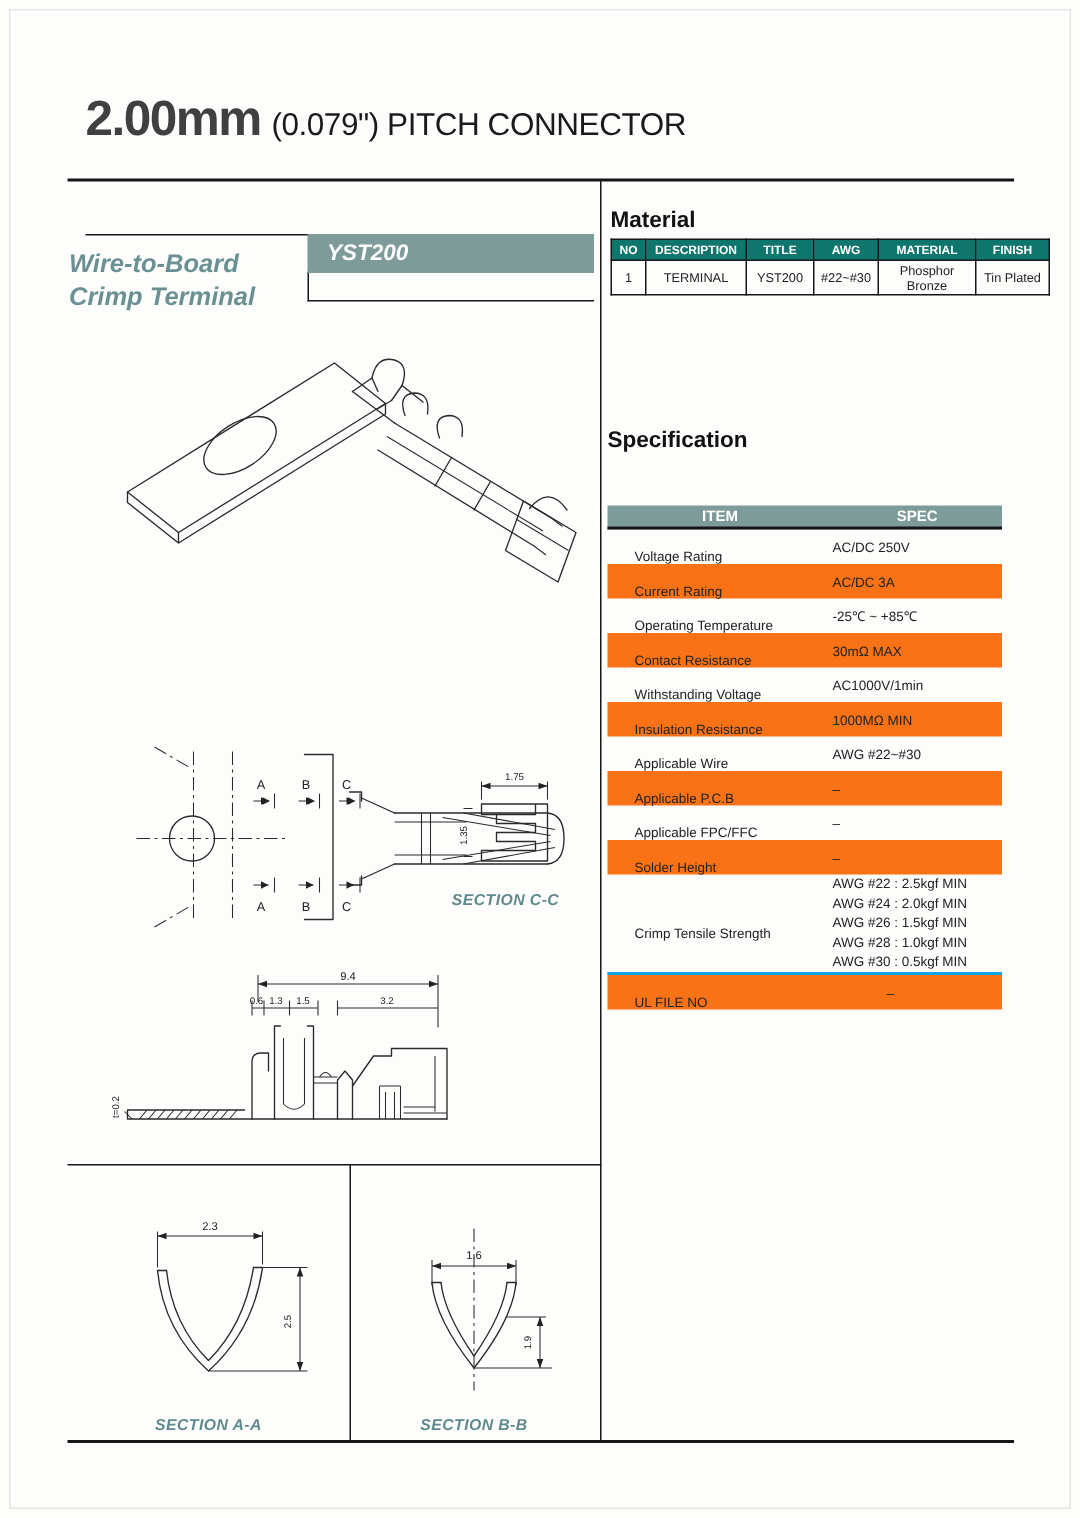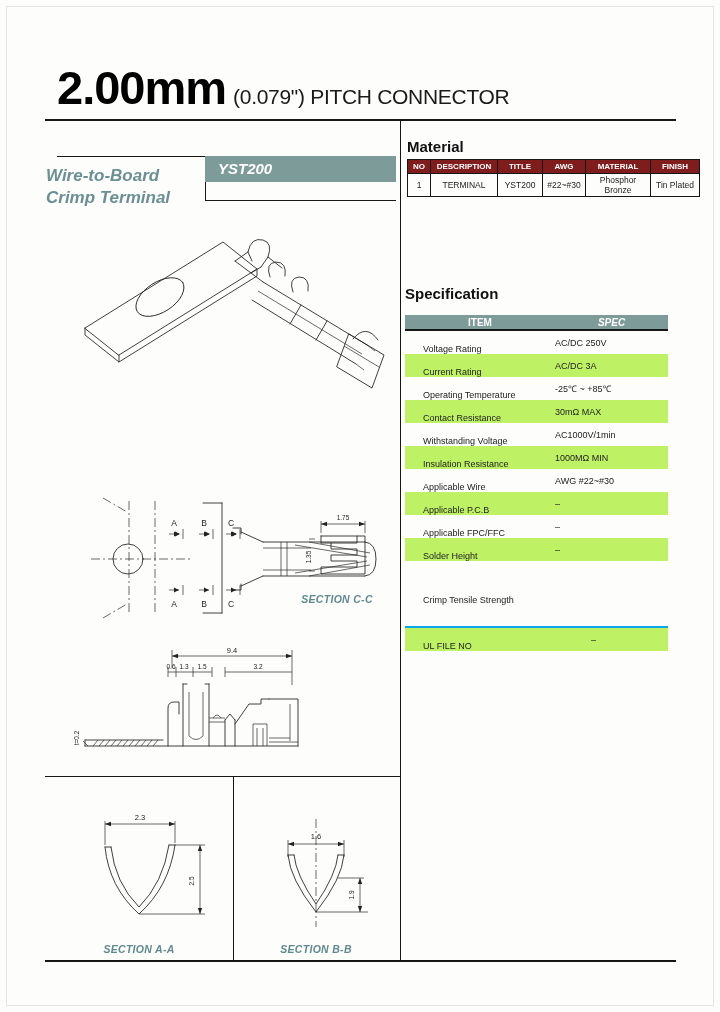--- a/index.html
+++ b/index.html
@@ -3,49 +3,49 @@
 <meta charset="utf-8">
 <style>
   html,body{margin:0;padding:0;background:#f4f6f4;}
   .page{position:relative;width:720px;height:1012px;background:#fdfdfc;overflow:hidden;
         font-family:"Liberation Sans",sans-serif;color:#161616;}
   .page-frame{position:absolute;left:6px;top:6px;right:6px;bottom:6px;border:1px solid #e2e7e3;pointer-events:none;}
   .ln{position:absolute;background:#161616;}
 
   
   .title{position:absolute;left:57px;top:60px;display:flex;align-items:baseline;white-space:nowrap;}
-  .title .mm{font-size:47px;font-weight:bold;letter-spacing:-1px;color:#000000;}
+  .title .mm{font-size:33px;font-weight:bold;letter-spacing:-1px;color:#404040;}
   .title .rest{font-size:21px;font-weight:normal;color:#1a1a1a;margin-left:7px;letter-spacing:-0.3px;}
 
   
   .family{position:absolute;left:46px;top:165px;font-size:17px;font-style:italic;font-weight:bold;
           color:#6b9093;line-height:22px;}
   .model-bar{position:absolute;left:205px;top:156px;width:191px;height:26px;background:#7d9c99;
              color:#fff;font-size:15px;font-style:italic;font-weight:bold;line-height:26px;padding-left:13px;box-sizing:border-box;}
 
   
   .h2{position:absolute;font-size:15px;font-weight:bold;color:#111;}
 
   
   table.mat{position:absolute;left:407px;top:159px;border-collapse:collapse;}
   table.mat th,table.mat td{border:1px solid #161616;text-align:center;padding:1px 2px;height:11px;}
-  table.mat th{background:#7f1d1d;color:#fff;font-size:8px;font-weight:bold;}
+  table.mat th{background:#0f766e;color:#fff;font-size:8px;font-weight:bold;}
   table.mat td{font-size:8.5px;color:#222;}
 
   
   .spec-table{position:absolute;left:405px;top:315px;width:263px;font-size:9px;color:#222;}
   .spec-head{display:flex;height:14px;background:#7d9c99;color:#fff;font-weight:bold;font-size:10px;
-             border-bottom:2px solid #161616;}
+             border-bottom:2px solid #161616;margin-top:22px;}
   .spec-head span{display:flex;align-items:center;justify-content:center;}
   .spec-head .c1{width:150px;}
-  .spec-head .c2{flex:1;font-style:italic;}
+  .spec-head .c2{flex:1;}
   .spec-row{display:flex;min-height:13px;align-items:center;}
   .spec-row .item{width:150px;padding-left:18px;box-sizing:border-box;margin-top:13px;}
   .spec-row .val{flex:1;}
-  .spec-row.tint{background:#bef264;}
+  .spec-row.tint{background:#f97316;}
   .spec-row.tall{height:65px;}
   .spec-row.tall .lines div{line-height:13px;}
   .spec-row.ul{border-top:2px solid #0ea5e9;gap:36px;}
 
   
   svg{position:absolute;overflow:visible;}
   svg .s{stroke:#2a2a2a;stroke-width:0.9;fill:none;stroke-linejoin:round;stroke-linecap:round;}
   svg .thin{stroke:#2a2a2a;stroke-width:0.7;fill:none;}
   svg .cl{stroke:#2a2a2a;stroke-width:0.7;fill:none;stroke-dasharray:9 3 2 3;}
   svg .ah{fill:#222;stroke:none;}
@@ -148,20 +148,27 @@
     <div class="spec-row">
         <span class="item">Applicable FPC/FFC</span>
         <span class="val">–</span>
       </div>
     <div class="spec-row tint">
         <span class="item">Solder Height</span>
         <span class="val">–</span>
       </div>
     <div class="spec-row tall">
       <span class="item">Crimp Tensile Strength</span>
+      <span class="val lines">
+        <div>AWG #22 : 2.5kgf MIN</div>
+        <div>AWG #24 : 2.0kgf MIN</div>
+        <div>AWG #26 : 1.5kgf MIN</div>
+        <div>AWG #28 : 1.0kgf MIN</div>
+        <div>AWG #30 : 0.5kgf MIN</div>
+      </span>
     </div>
     <div class="spec-row tint ul">
         <span class="item">UL FILE NO</span>
         <span class="val">–</span>
       </div>
   </div>
 
   <svg viewBox="0 0 330 265" style="left:65px;top:225px;width:330px;height:265px;">
     <path class="s" d="M20,103 L158,17 L192,44 L54,130 Z"></path>
     <path class="s" d="M20,103 L20,110 L54,137 L54,130 M54,137 L192,51 L192,44"></path>

